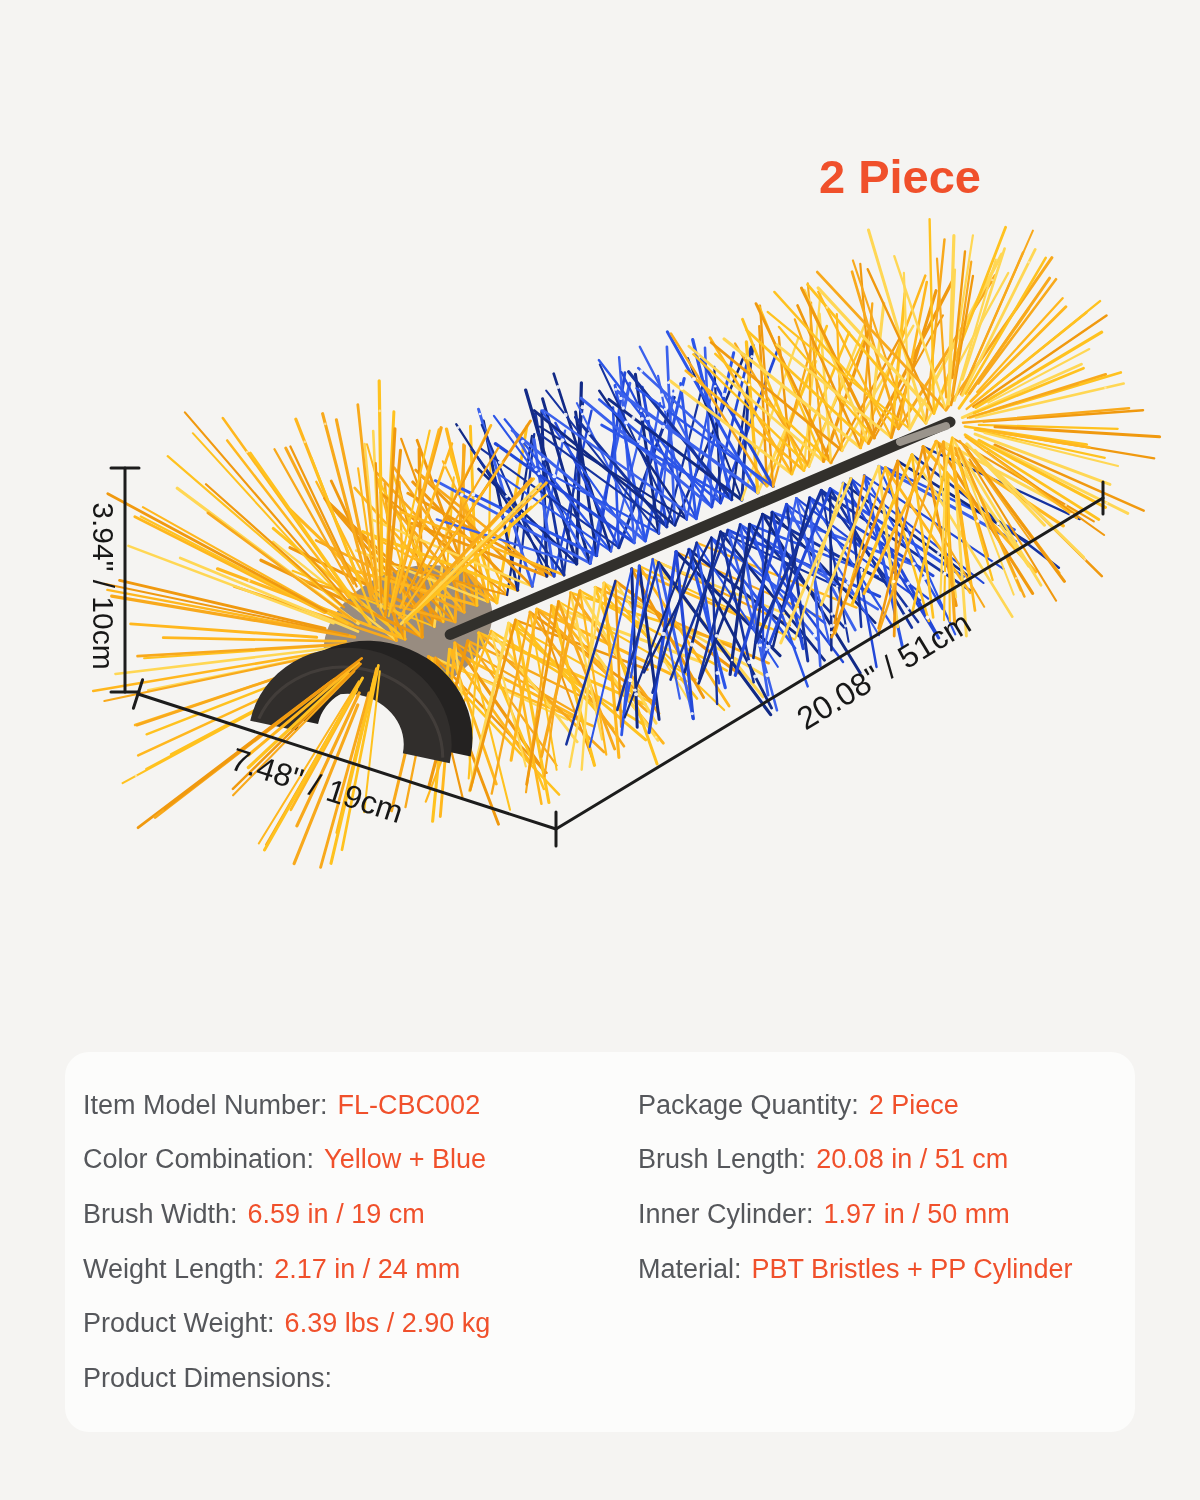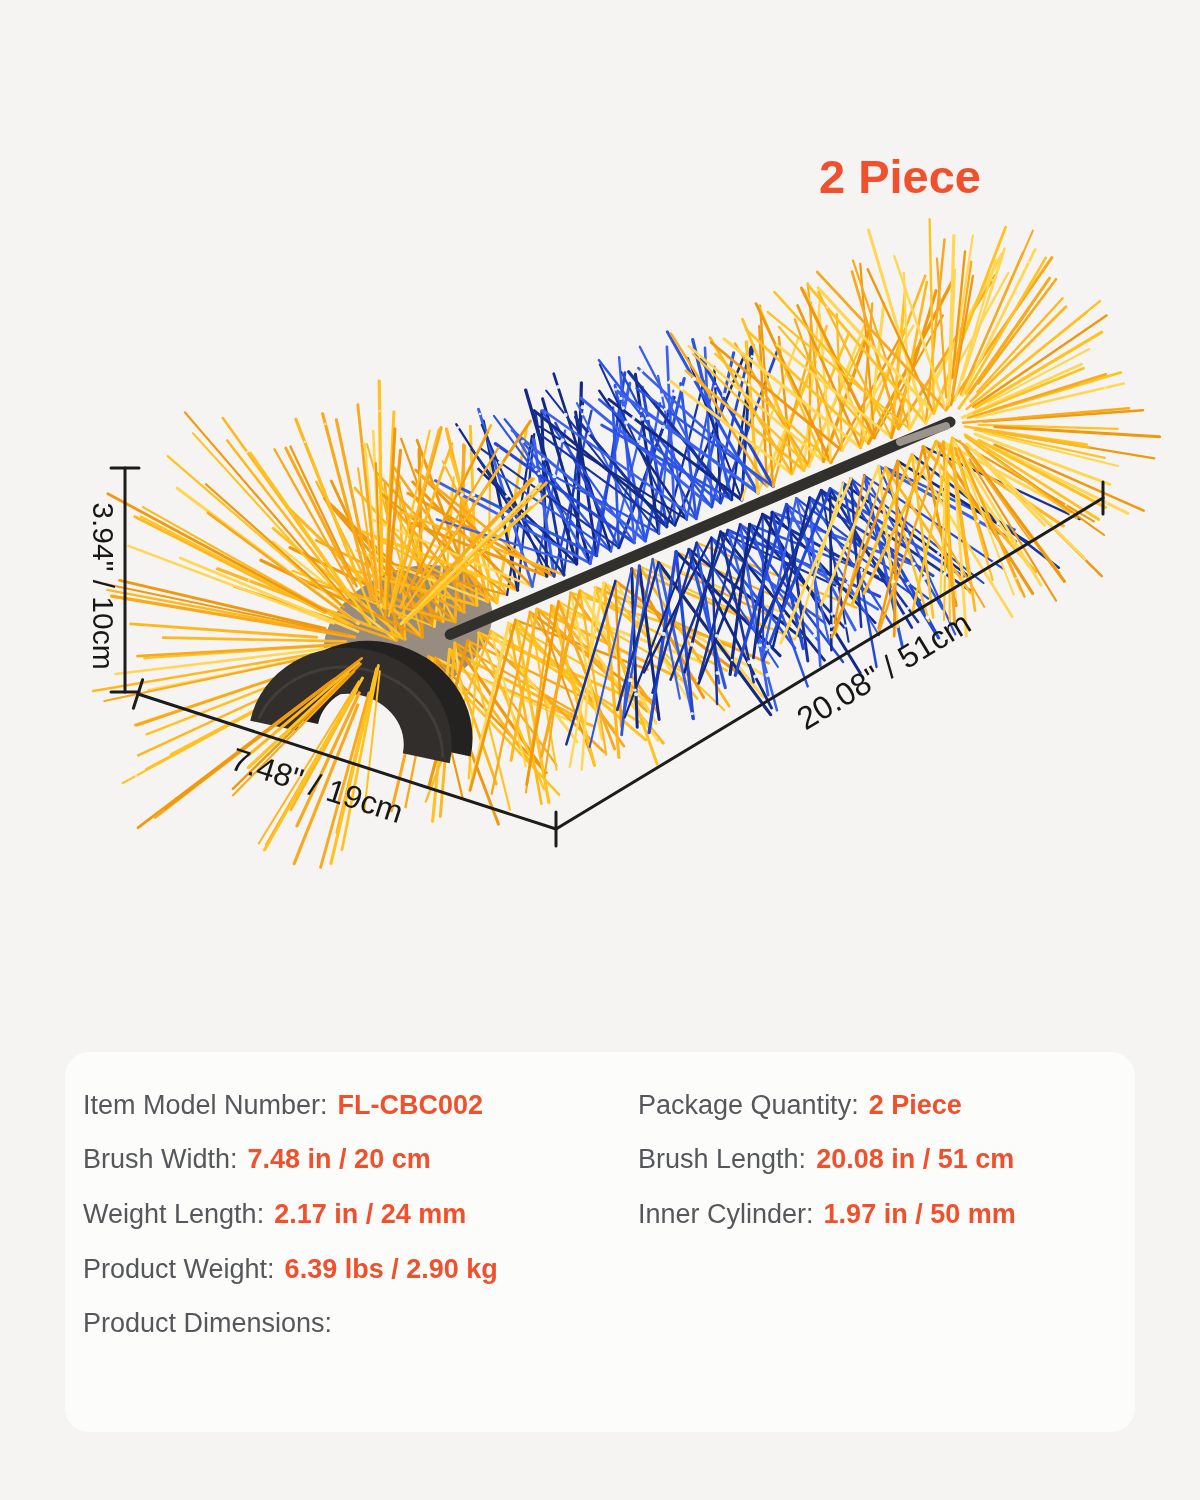--- a/index.html
+++ b/index.html
@@ -32,21 +32,21 @@
     display:flex;flex-direction:row;
   }
   .spec-col{display:flex;flex-direction:column;}
   .spec-col.left{width:555px;}
   .spec-col.right{flex:1;}
   .spec-row{
     height:54.6px;display:flex;align-items:center;
     font-size:27px;white-space:nowrap;
   }
   .spec-label{color:var(--labeltext,#55575B);}
-  .spec-value{color:var(--accent,#F0502B);font-weight:700;margin-left:10px;}
+  .spec-value{color:var(--accent,#F0502B);font-weight:400;margin-left:10px;}
 </style>
 </head>
 <body>
 
 <div class="page">
 
   <div class="scene" id="scene"><svg width="1200" height="1500" viewBox="0 0 1200 1500" xmlns="http://www.w3.org/2000/svg">
         <ellipse cx="408" cy="632" rx="88" ry="62" fill="#4A3722" opacity="0.55" transform="rotate(-24 408 632)"></ellipse>
         <line x1="450.2" y1="634.5" x2="950.0" y2="422.0" stroke="#32302C" stroke-width="11.0" stroke-linecap="round"></line>
         <line x1="900.0" y1="442.0" x2="946.0" y2="426.0" stroke="#9A948C" stroke-width="8.0" stroke-linecap="round"></line>
@@ -720,22 +720,26 @@
   <div class="dim-label dim-w">7.48" / 19cm</div>
   <div class="dim-label dim-l">20.08" / 51cm</div>
 
   <div class="spec-panel">
     <div class="spec-col left">
       <div class="spec-row">
         <span class="spec-label">Item Model Number:</span>
         <span class="spec-value">FL-CBC002</span>
       </div>
       <div class="spec-row">
+        <span class="spec-label">Color Combination:</span>
+        <span class="spec-value">Yellow + Blue</span>
+      </div>
+      <div class="spec-row">
         <span class="spec-label">Brush Width:</span>
-        <span class="spec-value">7.48 in / 20 cm</span>
+        <span class="spec-value">6.59 in / 19 cm</span>
       </div>
       <div class="spec-row">
         <span class="spec-label">Weight Length:</span>
         <span class="spec-value">2.17 in / 24 mm</span>
       </div>
       <div class="spec-row">
         <span class="spec-label">Product Weight:</span>
         <span class="spec-value">6.39 lbs / 2.90 kg</span>
       </div>
       <div class="spec-row">
@@ -747,17 +751,21 @@
         <span class="spec-label">Package Quantity:</span>
         <span class="spec-value">2 Piece</span>
       </div>
       <div class="spec-row">
         <span class="spec-label">Brush Length:</span>
         <span class="spec-value">20.08 in / 51 cm</span>
       </div>
       <div class="spec-row">
         <span class="spec-label">Inner Cylinder:</span>
         <span class="spec-value">1.97 in / 50 mm</span>
+      </div>
+      <div class="spec-row">
+        <span class="spec-label">Material:</span>
+        <span class="spec-value">PBT Bristles + PP Cylinder</span>
       </div>
     </div>
   </div>
 
 </div>
 
 </body></html>

